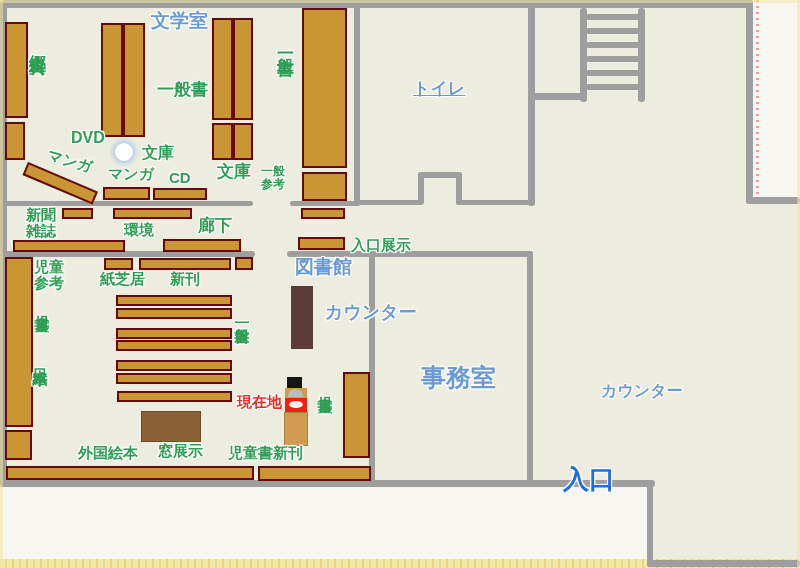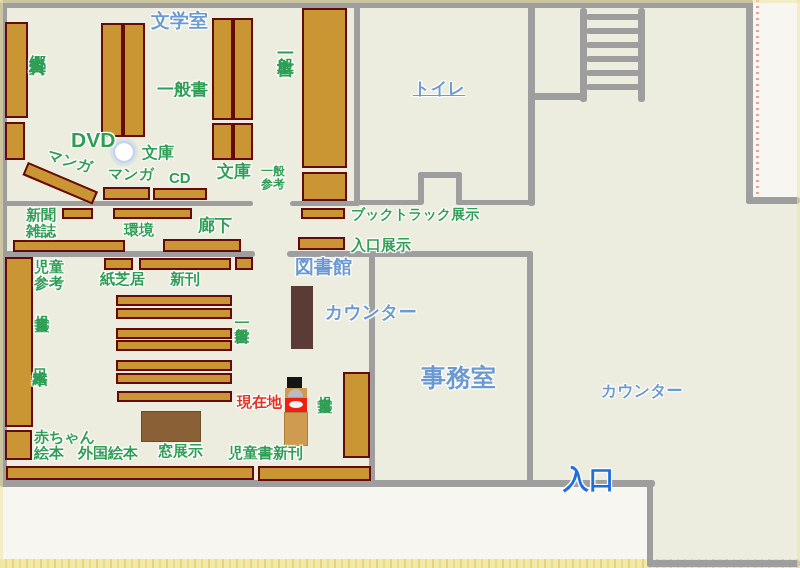--- a/index.html
+++ b/index.html
@@ -117,43 +117,40 @@
     <div class="mk mk-badge" style="left: 285px; top: 398px; width: 22px; height: 14px;"></div>
     <div class="mk mk-base" style="left: 284px; top: 412px; width: 24px; height: 34px;"></div>
     <div class="label c-blue" style="left: 151px; top: 11px; font-size: 19px;">文学室</div>
     <div class="label c-blue" style="left: 413px; top: 80px; font-size: 17px; text-decoration: underline;">トイレ</div>
     <div class="label c-blue" style="left: 295px; top: 257px; font-size: 19px;">図書館</div>
     <div class="label c-blue" style="left: 325px; top: 303px; font-size: 18px;">カウンター</div>
     <div class="label c-blue" style="left: 421px; top: 364px; font-size: 25px;">事務室</div>
     <div class="label c-blue" style="left: 601px; top: 382px; font-size: 16px;">カウンター</div>
     <div class="label c-bright" style="left: 563px; top: 465px; font-size: 26px;">入口</div>
     <div class="label c-green v" style="left: 29px; top: 41px; font-size: 17px;">郷土資料</div>
-    <div class="label c-green" style="left: 30px; top: 129px; font-size: 21px; padding-left: 41px;">DVD</div>
+    <div class="label c-green" style="left: 30px; top: 129px; font-size: 16px; padding-left: 41px;">DVD</div>
     <div class="label c-green" style="left: 47px; top: 153px; transform: rotate(16deg); font-size: 15px;">マンガ</div>
     <div class="label c-green" style="left: 108px; top: 166px; font-size: 15px;">マンガ</div>
     <div class="label c-green" style="left: 169px; top: 170px; font-size: 15px;">CD</div>
     <div class="label c-green" style="left: 142px; top: 144px; font-size: 16px;">文庫</div>
     <div class="label c-green" style="left: 217px; top: 163px; font-size: 17px;">文庫</div>
     <div class="label c-green" style="left: 157px; top: 81px; font-size: 17px;">一般書</div>
     <div class="label c-green v" style="left: 277px; top: 44px; font-size: 17px;">一般書</div>
     <div class="label c-green" style="left: 261px; top: 165px; font-size: 12px;">一般
 参考</div>
     <div class="label c-green" style="left: 26px; top: 207px; font-size: 15px;">新聞
 雑誌</div>
     <div class="label c-green" style="left: 81px; top: 222px; font-size: 15px; padding-left: 43px;">環境</div>
     <div class="label c-green" style="left: 198px; top: 217px; font-size: 17px;">廊下</div>
-    <div class="label c-green" style="left: 351px; top: 207px; font-size: 14px;">ブックトラック展示</div>
     <div class="label c-green" style="left: 351px; top: 237px; font-size: 15px;">入口展示</div>
     <div class="label c-green" style="left: 100px; top: 271px; font-size: 15px;">紙芝居</div>
     <div class="label c-green" style="left: 170px; top: 271px; font-size: 15px;">新刊</div>
     <div class="label c-green" style="left: 34px; top: 259px; font-size: 15px;">児童
 参考</div>
     <div class="label c-green v" style="left: 35px; top: 303px; font-size: 15px;">児童書</div>
     <div class="label c-green v" style="left: 33px; top: 357px; font-size: 15px;">日本絵本</div>
-    <div class="label c-green" style="left: 34px; top: 429px; font-size: 15px;">赤ちゃん
-絵本</div>
     <div class="label c-green" style="left: 78px; top: 445px; font-size: 15px;">外国絵本</div>
     <div class="label c-green" style="left: 158px; top: 443px; font-size: 15px;">窓展示</div>
     <div class="label c-green" style="left: 218px; top: 445px; font-size: 15px; margin-left: 10px;">児童書新刊</div>
     <div class="label c-green v" style="left: 235px; top: 315px; font-size: 15px;">一般書</div>
     <div class="label c-green v" style="left: 318px; top: 384px; font-size: 15px;">児童書</div>
     <div class="label c-red" style="left: 237px; top: 394px; font-size: 15px;">現在地</div>
   </div>
 
 </body></html>

